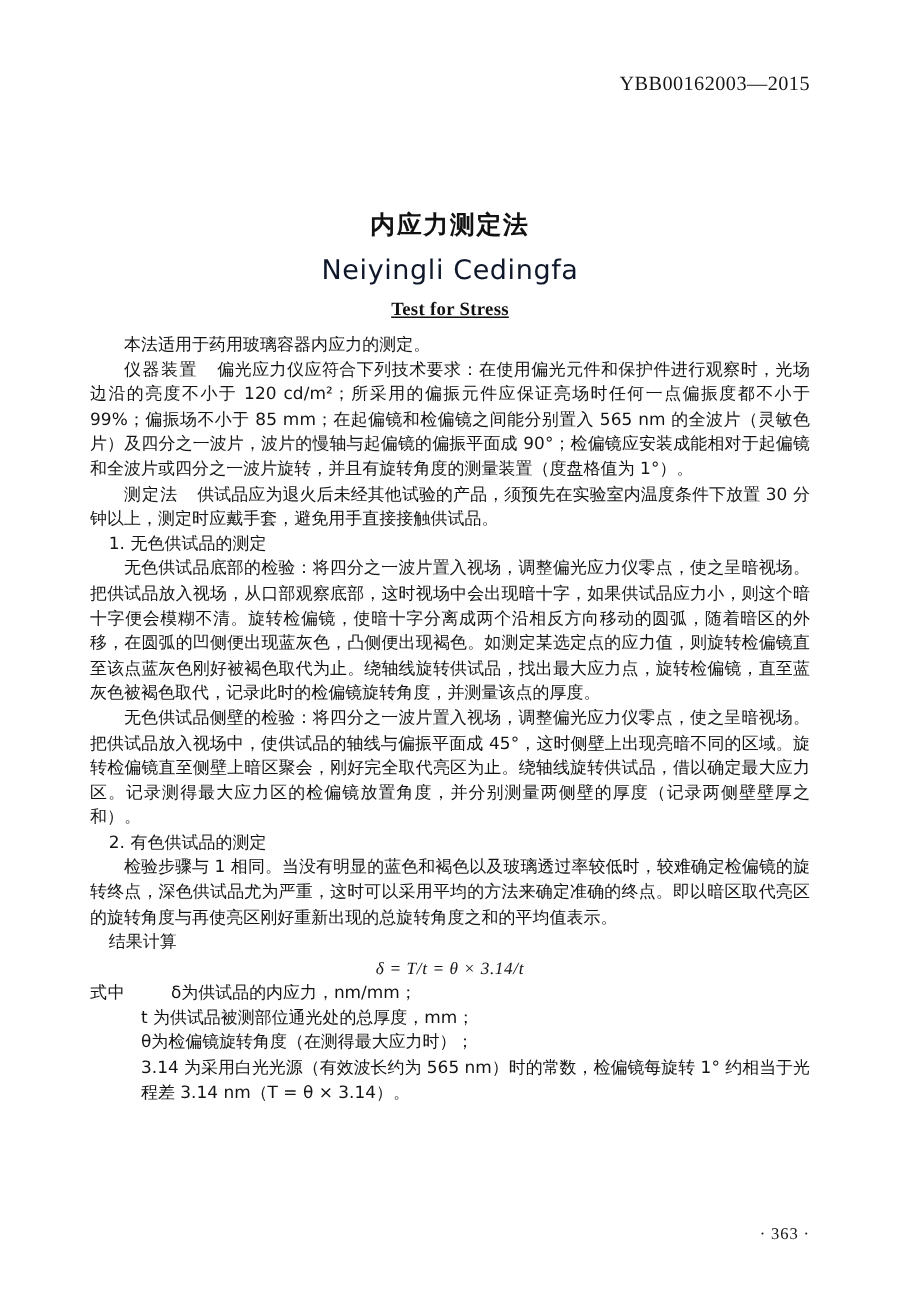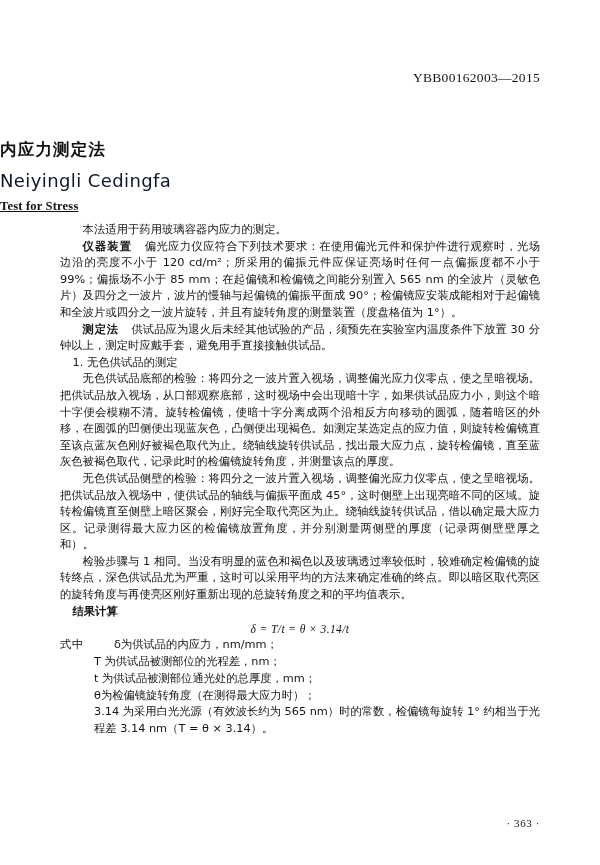--- a/index.html
+++ b/index.html
@@ -18,35 +18,36 @@
   .page {
     position: absolute;
     left: 0; top: 0;
     width: 600px;
     height: 865px;
     background: #fff;
   }
   
   .doc-header {
     position: absolute;
-    top: 70px;
+    top: 48px;
     left: 0;
     right: 60px;
     text-align: right;
     font-size: 13.5px;
     letter-spacing: 0.3px;
     font-family: "Liberation Serif", "DejaVu Serif", serif;
     color: #151515;
   }
   
   .title-block {
     position: absolute;
     top: 138px;
     left: 0;
     right: 0;
+    text-align: center;
   }
   .title-cn {
     font-size: 16.5px;
     font-weight: bold;
     letter-spacing: 1.2px;
     font-family: "DejaVu Sans", "Liberation Sans", sans-serif;
     color: #111;
     line-height: 1.4;
   }
   .title-pinyin {
@@ -78,21 +79,21 @@
     line-height: 16.6px;
     text-align: justify;
     text-justify: inter-ideograph;
     font-family: "DejaVu Sans", "Liberation Sans", sans-serif;
     color: #141414;
     letter-spacing: 0.05px;
   }
   p.indent { text-indent: 2em; }
   p.indent1 { text-indent: 1.1em; }
   .lead {
-    font-weight: bold;
+    font-weight: normal;
     letter-spacing: 0.8px;
   }
   .lead-gap { display: inline-block; width: 1.1em; }
   
   .formula {
     margin: 3px 0 2px 0;
     text-align: center;
     font-size: 11.5px;
     font-family: "Liberation Serif", "DejaVu Serif", serif;
     font-style: italic;
@@ -161,33 +162,33 @@
     <p class="para indent"><span class="lead">仪器装置</span><span class="lead-gap"></span><span>偏光应力仪应符合下列技术要求：在使用偏光元件和保护件进行观察时，光场边沿的亮度不小于 120 cd/m²；所采用的偏振元件应保证亮场时任何一点偏振度都不小于 99%；偏振场不小于 85 mm；在起偏镜和检偏镜之间能分别置入 565 nm 的全波片（灵敏色片）及四分之一波片，波片的慢轴与起偏镜的偏振平面成 90°；检偏镜应安装成能相对于起偏镜和全波片或四分之一波片旋转，并且有旋转角度的测量装置（度盘格值为 1°）。</span></p>
 
     <p class="para indent"><span class="lead">测定法</span><span class="lead-gap"></span><span>供试品应为退火后未经其他试验的产品，须预先在实验室内温度条件下放置 30 分钟以上，测定时应戴手套，避免用手直接接触供试品。</span></p>
 
     <p class="para indent1">1. 无色供试品的测定</p>
 
     <p class="para indent">无色供试品底部的检验：将四分之一波片置入视场，调整偏光应力仪零点，使之呈暗视场。把供试品放入视场，从口部观察底部，这时视场中会出现暗十字，如果供试品应力小，则这个暗十字便会模糊不清。旋转检偏镜，使暗十字分离成两个沿相反方向移动的圆弧，随着暗区的外移，在圆弧的凹侧便出现蓝灰色，凸侧便出现褐色。如测定某选定点的应力值，则旋转检偏镜直至该点蓝灰色刚好被褐色取代为止。绕轴线旋转供试品，找出最大应力点，旋转检偏镜，直至蓝灰色被褐色取代，记录此时的检偏镜旋转角度，并测量该点的厚度。</p>
 
     <p class="para indent">无色供试品侧壁的检验：将四分之一波片置入视场，调整偏光应力仪零点，使之呈暗视场。把供试品放入视场中，使供试品的轴线与偏振平面成 45°，这时侧壁上出现亮暗不同的区域。旋转检偏镜直至侧壁上暗区聚会，刚好完全取代亮区为止。绕轴线旋转供试品，借以确定最大应力区。记录测得最大应力区的检偏镜放置角度，并分别测量两侧壁的厚度（记录两侧壁壁厚之和）。</p>
 
+    <p class="para indent1">2. 有色供试品的测定</p>
 
     <p class="para indent">检验步骤与 1 相同。当没有明显的蓝色和褐色以及玻璃透过率较低时，较难确定检偏镜的旋转终点，深色供试品尤为严重，这时可以采用平均的方法来确定准确的终点。即以暗区取代亮区的旋转角度与再使亮区刚好重新出现的总旋转角度之和的平均值表示。</p>
 
     <p class="para indent1 lead">结果计算</p>
 
     <div class="formula">δ = T/t = θ × 3.14/t</div>
 
     <div class="where-block">
       <div class="where-row">
         <span class="where-label">式中</span>
         <span class="where-text">δ为供试品的内应力，nm/mm；</span>
       </div>
-      <div class="where-sub">T 为供试品被测部位的光程差，nm；</div>
       <div class="where-sub">t 为供试品被测部位通光处的总厚度，mm；</div>
       <div class="where-sub">θ为检偏镜旋转角度（在测得最大应力时）；</div>
       <div class="where-sub">3.14 为采用白光光源（有效波长约为 565 nm）时的常数，检偏镜每旋转 1° 约相当于光程差 3.14 nm（T = θ × 3.14）。</div>
     </div>
 
   </div>
 
   <div class="page-number">· 363 ·</div>
 
 </div>

